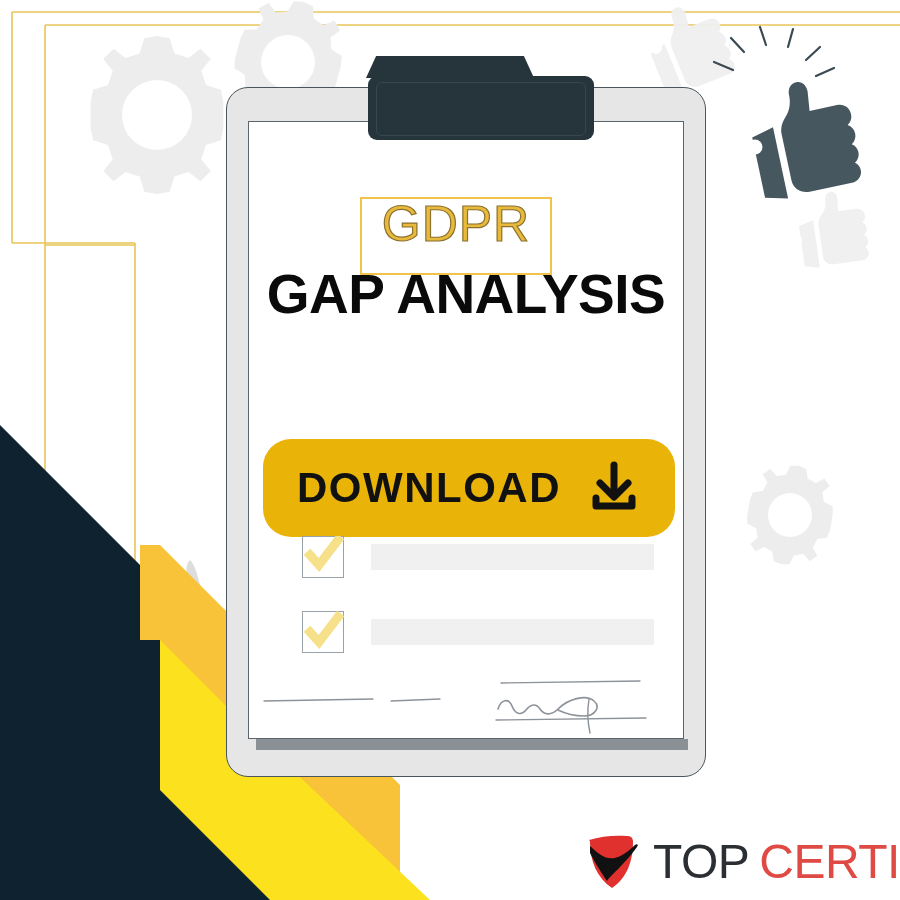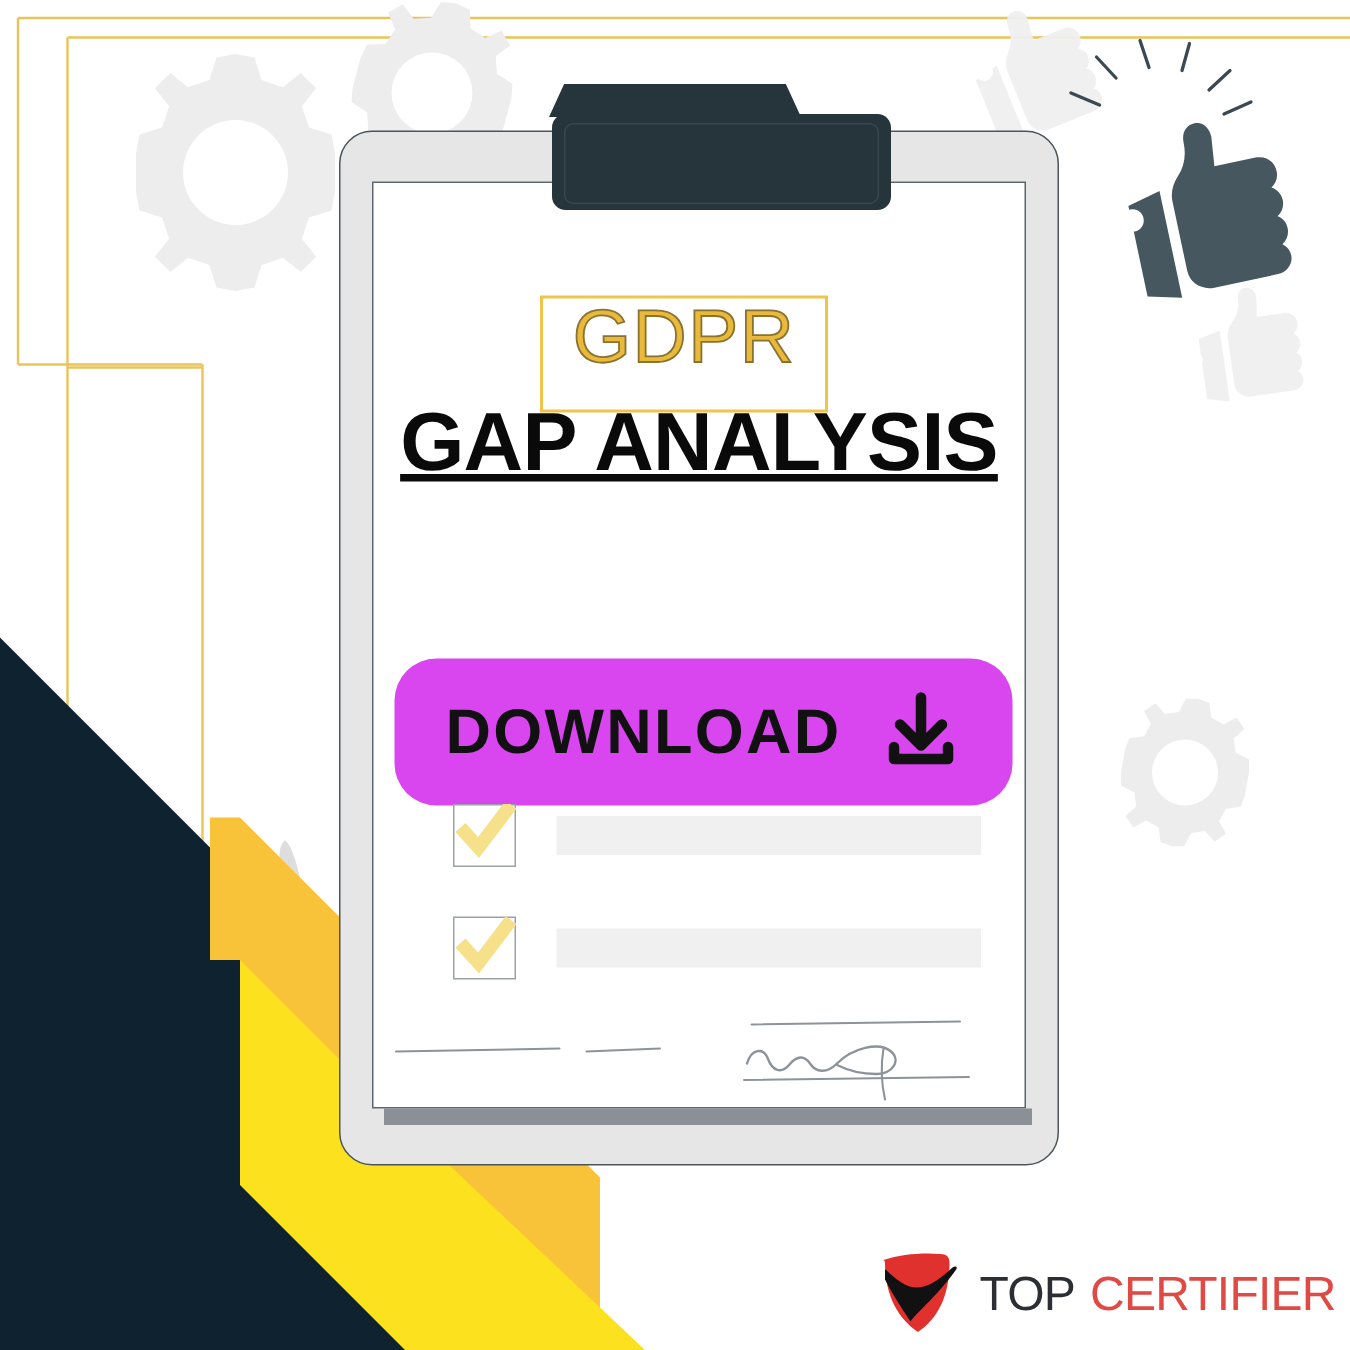--- a/index.html
+++ b/index.html
@@ -123,29 +123,28 @@
     position: absolute;
     left: 0;
     top: 145px;
     width: 436px;
     text-align: center;
     font-size: 55px;
     font-weight: 700;
     line-height: 1.02;
     letter-spacing: -0.5px;
     color: #0a0a0a;
-    text-decoration: underline;
   }
   .dl-button {
     position: absolute;
     left: 15px;
     top: 318px;
     width: 412px;
     height: 98px;
-    background: #d946ef;
+    background: #eab308;
     border: none;
     border-radius: 28px;
     display: flex;
     align-items: center;
     justify-content: center;
     gap: 26px;
     cursor: pointer;
     padding: 0;
   }
   .dl-label {
@@ -191,21 +190,21 @@
   
   #brand {
     position: absolute;
     left: 585px;
     top: 833px;
     display: flex;
     align-items: center;
     gap: 10px;
   }
   .brand-word {
-    font-size: 32px;
+    font-size: 48px;
     font-weight: 400;
     letter-spacing: -0.5px;
     line-height: 1;
     font-family: "Liberation Sans", sans-serif;
   }
   .brand-top { color: #2b2f33; }
   .brand-cert { color: #e04a45; }
 </style>
 </head>
 <body>

